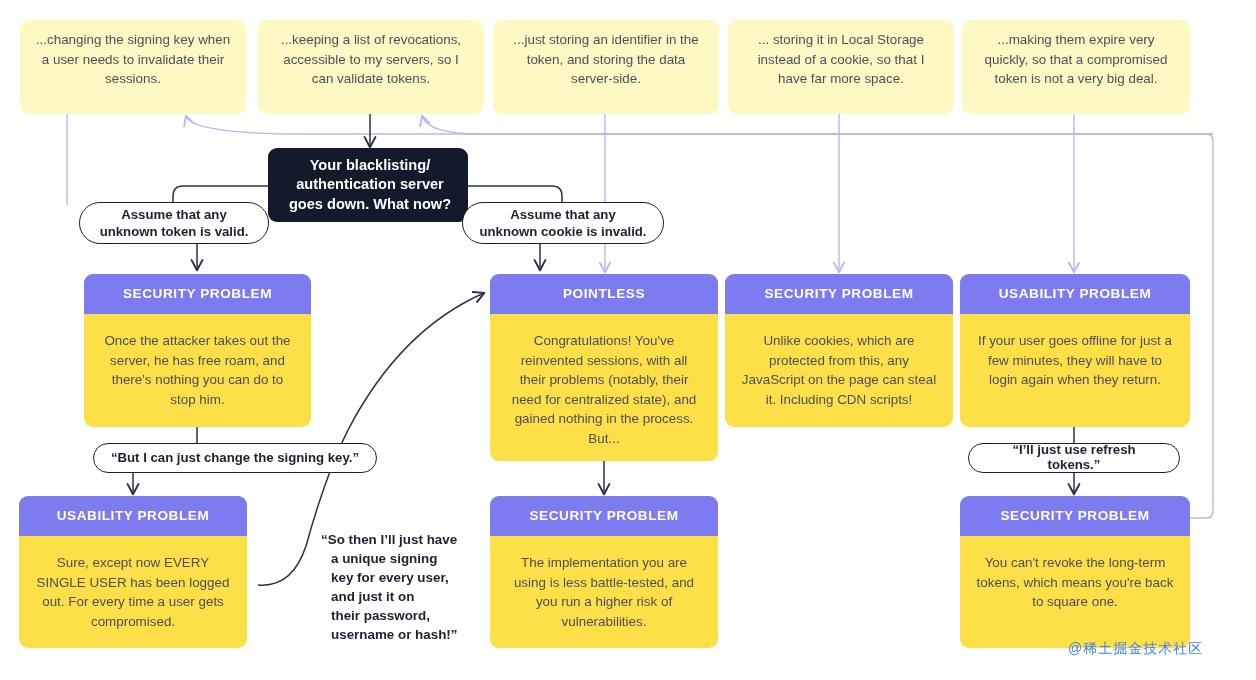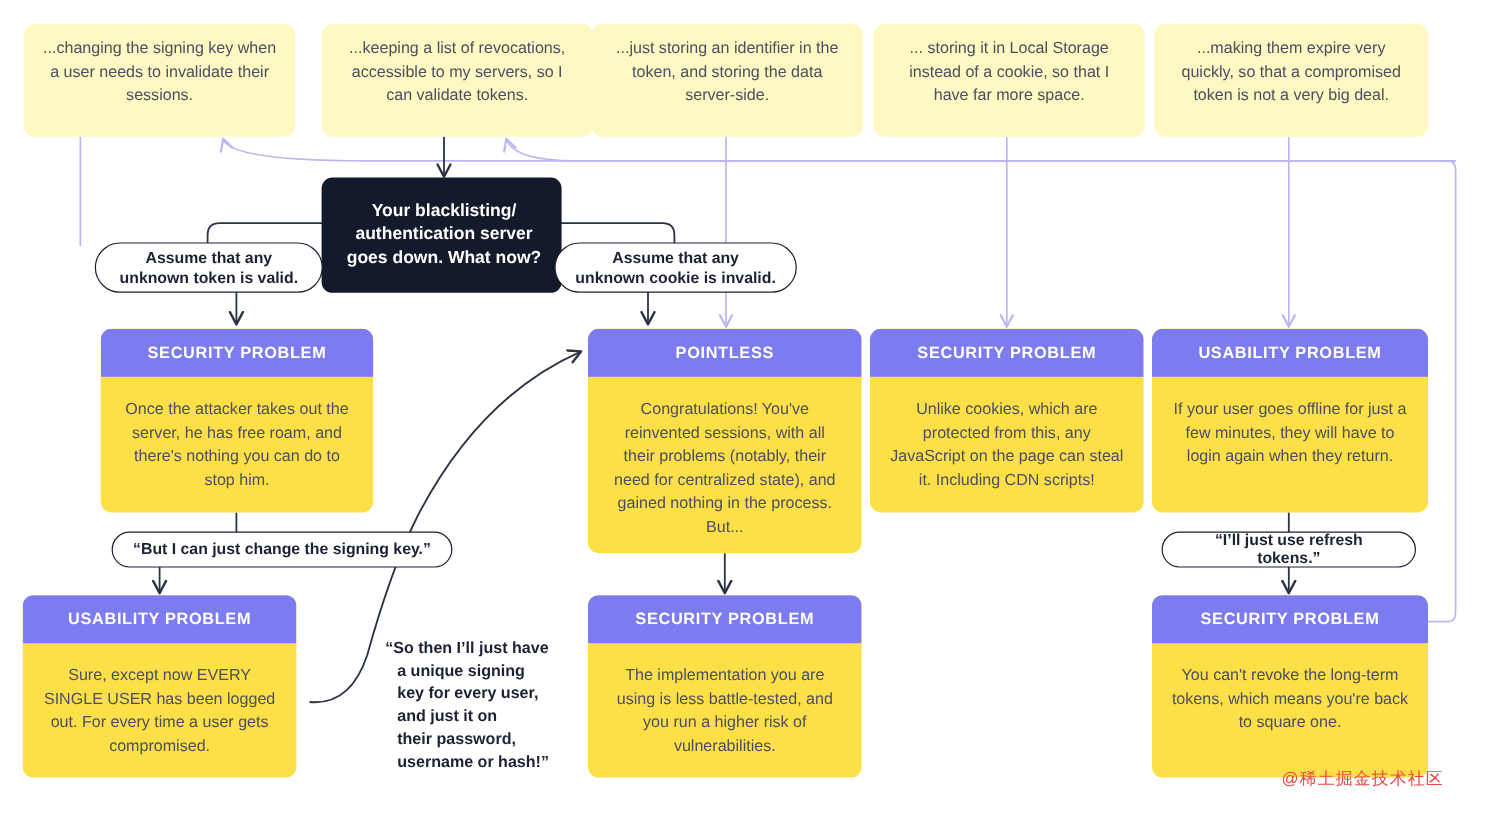--- a/index.html
+++ b/index.html
@@ -90,21 +90,21 @@
     font-weight: bold;
     font-size: 13.4px;
     line-height: 1.42;
     text-align: left;
   }
   .freequote .ln2 { padding-left: 10px; display: block; }
 
   
   .watermark {
     position: absolute;
-    color: #ef4444;
+    color: #3b82f6;
     font-size: 14px;
     letter-spacing: 1px;
     white-space: nowrap;
   }
 </style>
 </head>
 <body>
 
 <div id="stage">
 
@@ -159,34 +159,34 @@
 
       <path d="M1074,472 L1074,494" marker-end="url(#arrDark)"></path>
 
       <path d="M173,205 L173,205"></path>
     </g>
   </svg>
 
   <div class="premise" style="left:20px;  top:20px; width:226px; height:94px;">
     <span>...changing the signing key when a user needs to invalidate their sessions.</span>
   </div>
-  <div class="premise" style="left:268px; top:20px; width:226px; height:94px;">
+  <div class="premise" style="left:258px; top:20px; width:226px; height:94px;">
     <span>...keeping a list of revocations, accessible to my servers, so I can validate tokens.</span>
   </div>
   <div class="premise" style="left:493px; top:20px; width:226px; height:94px;">
     <span>...just storing an identifier in the token, and storing the data server-side.</span>
   </div>
   <div class="premise" style="left:728px; top:20px; width:226px; height:94px;">
     <span>... storing it in Local Storage instead of a cookie, so that I have far more space.</span>
   </div>
   <div class="premise" style="left:962px; top:20px; width:228px; height:94px;">
     <span>...making them expire very quickly, so that a compromised token is not a very big deal.</span>
   </div>
 
-  <div class="decision" style="left:268px; top:148px; width:200px; height:96px;padding-left:16px;">
+  <div class="decision" style="left:268px; top:148px; width:200px; height:74px;padding-left:16px;">
     <div>
       <div>Your blacklisting/</div>
       <div>authentication server</div>
       <div>goes down. What now?</div>
     </div>
   </div>
 
   <div class="pill" style="left:79px; top:202px; width:190px; height:42px;">
     <div>
       <div>Assume that any</div>

